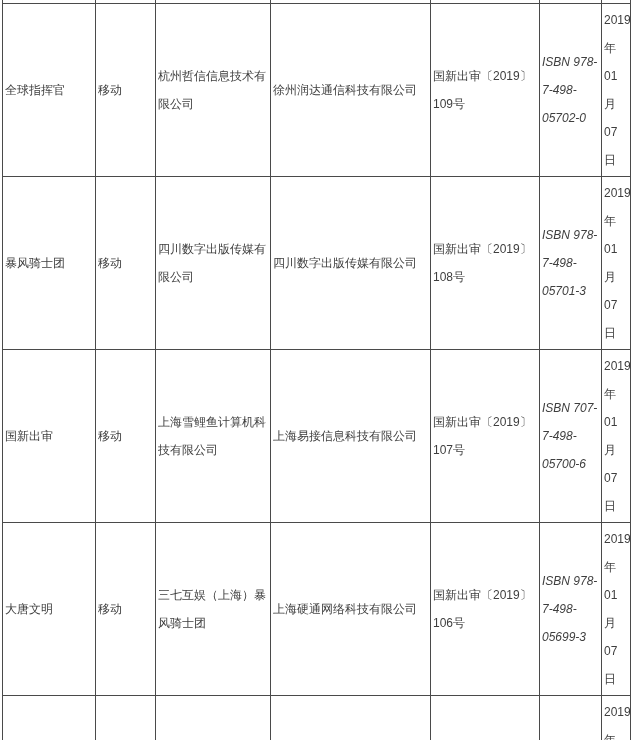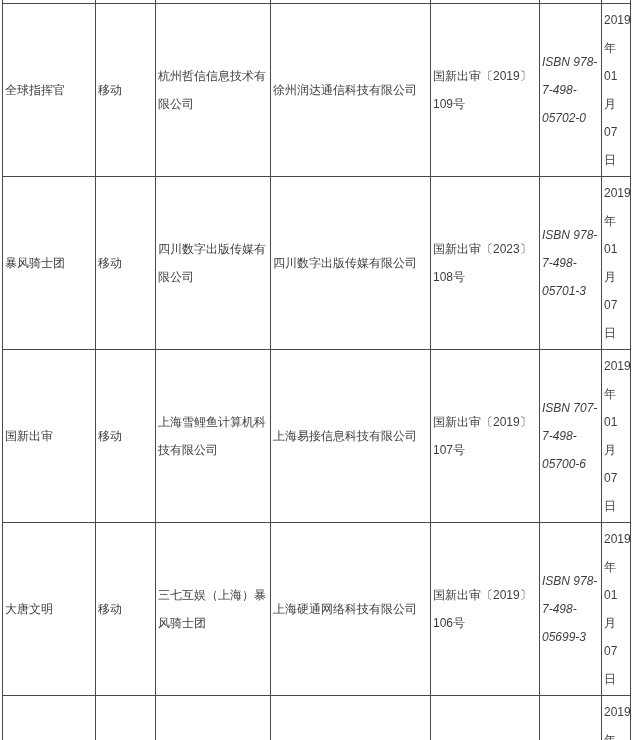--- a/index.html
+++ b/index.html
@@ -89,21 +89,21 @@
       <td class="cell-approval">国新出审〔2019〕109号</td>
       <td class="cell-isbn">ISBN 978-7-498-05702-0</td>
       <td class="cell-date">2019年01月07日</td>
     </tr>
 
     <tr style="height:105px;">
       <td class="cell-name">暴风骑士团</td>
       <td class="cell-platform">移动</td>
       <td class="cell-publisher">四川数字出版传媒有限公司</td>
       <td class="cell-operator">四川数字出版传媒有限公司</td>
-      <td class="cell-approval">国新出审〔2023〕108号</td>
+      <td class="cell-approval">国新出审〔2019〕108号</td>
       <td class="cell-isbn">ISBN 978-7-498-05701-3</td>
       <td class="cell-date">2019年01月07日</td>
     </tr>
 
     <tr style="height:107px;">
       <td class="cell-name">国新出审</td>
       <td class="cell-platform">移动</td>
       <td class="cell-publisher">上海雪鲤鱼计算机科技有限公司</td>
       <td class="cell-operator">上海易接信息科技有限公司</td>
       <td class="cell-approval">国新出审〔2019〕107号</td>

